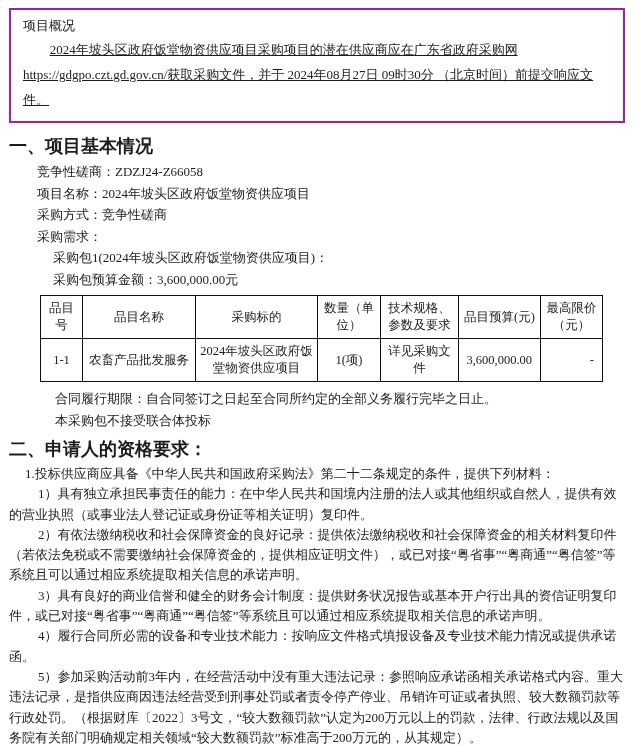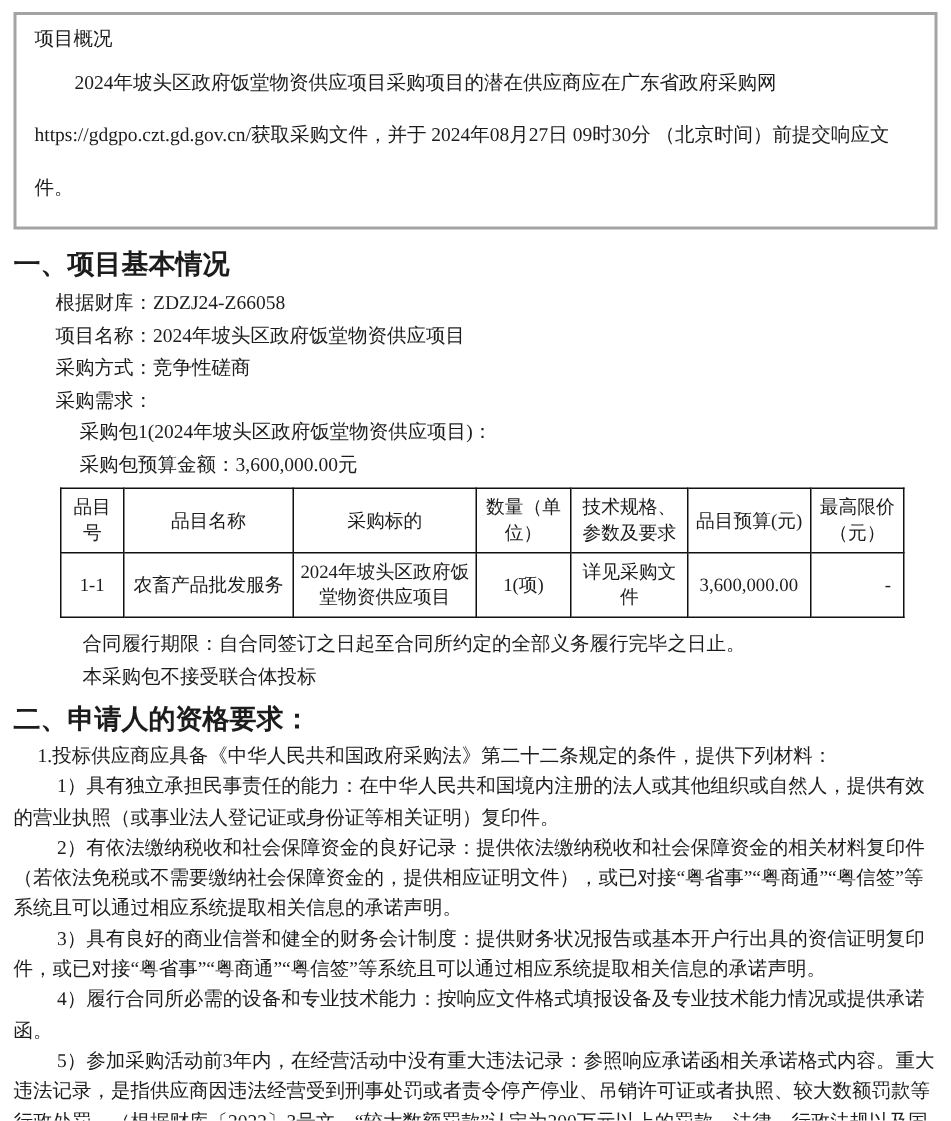--- a/index.html
+++ b/index.html
@@ -8,26 +8,26 @@
     background: #ffffff;
     color: #1c1c1c;
     font-family: "Liberation Serif", "DejaVu Serif", serif;
     font-size: 13px;
     line-height: 21px;
   }
   .page { padding: 8px 9px 0 9px; }
 
   
   .overview-box {
-    border: 2px solid #a3a3a3;
+    border: 2px solid #a21caf;
     padding: 5px 12px 9px 12px;
     margin-bottom: 12px;
   }
   .overview-title { line-height: 22px; }
-  .overview-body { text-indent: 2.05em; line-height: 35px; }
+  .overview-body { text-indent: 2.05em; line-height: 25px; text-decoration: underline; }
 
   
   .sec-heading {
     font-weight: bold;
     font-size: 18px;
     line-height: 22px;
     margin: 4px 0 4px 0;
   }
 
   
@@ -65,21 +65,21 @@
 
 <div class="page">
 
   <div class="overview-box">
     <div class="overview-title">项目概况</div>
     <div class="overview-body">2024年坡头区政府饭堂物资供应项目采购项目的潜在供应商应在广东省政府采购网https://gdgpo.czt.gd.gov.cn/获取采购文件，并于 2024年08月27日 09时30分 （北京时间）前提交响应文件。</div>
   </div>
 
   <div class="sec-heading">一、项目基本情况</div>
 
-  <div class="field-line">根据财库：ZDZJ24-Z66058</div>
+  <div class="field-line">竞争性磋商：ZDZJ24-Z66058</div>
   <div class="field-line">项目名称：2024年坡头区政府饭堂物资供应项目</div>
   <div class="field-line">采购方式：竞争性磋商</div>
   <div class="field-line">采购需求：</div>
   <div class="pkg-line">采购包1(2024年坡头区政府饭堂物资供应项目)：</div>
   <div class="pkg-line">采购包预算金额：3,600,000.00元</div>
 
   <table class="items">
     <colgroup>
       <col style="width:42px">
         <col style="width:113px">

